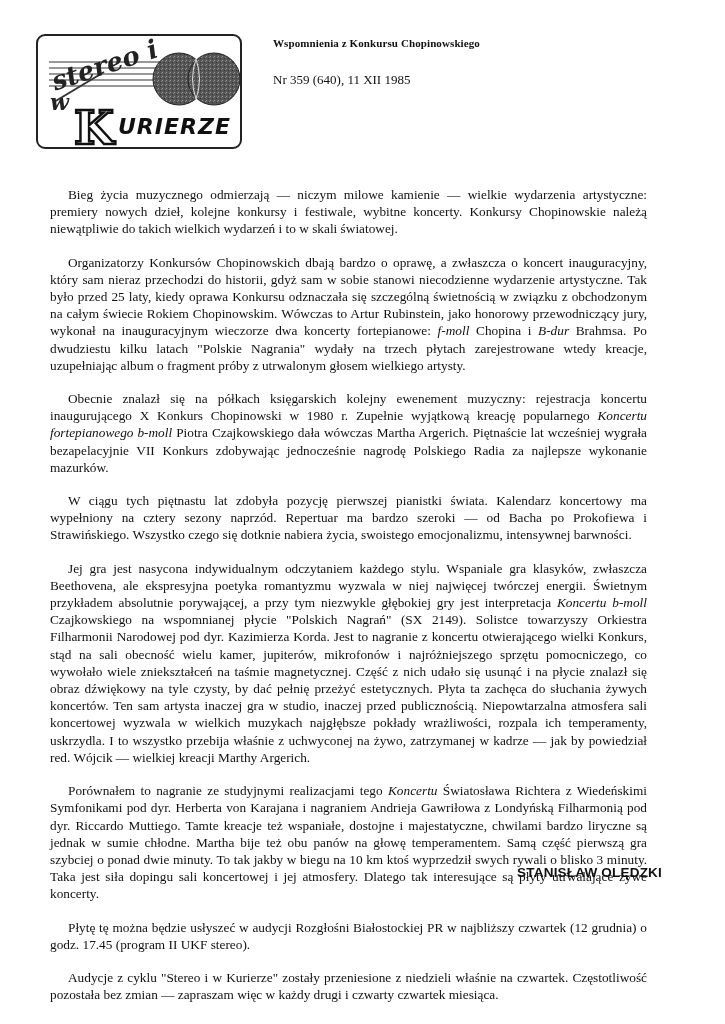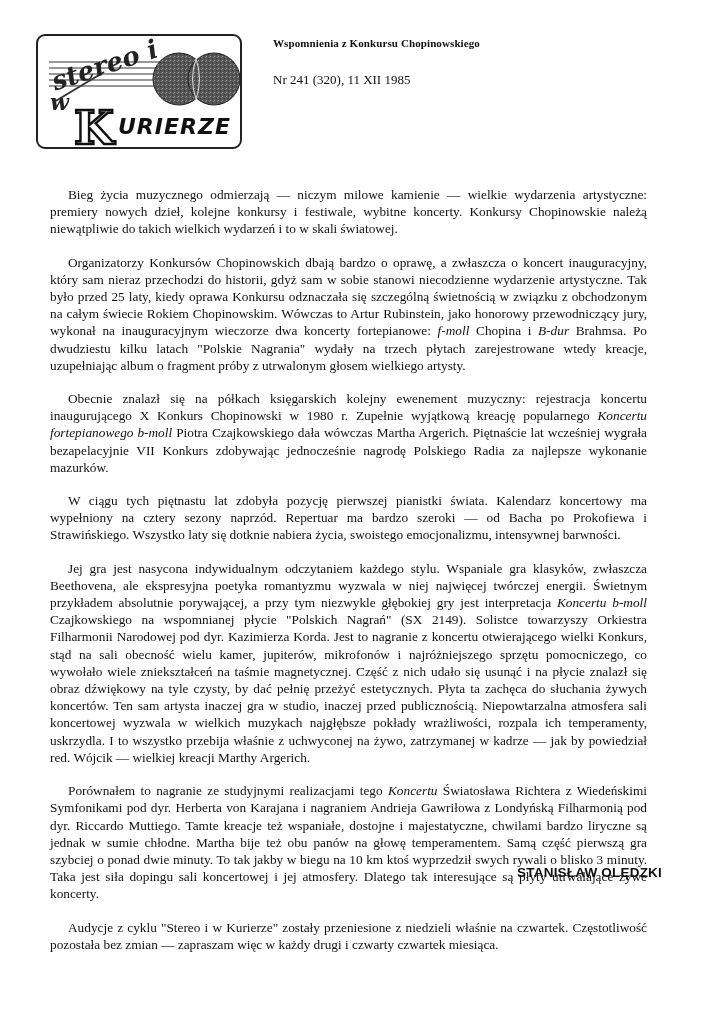--- a/index.html
+++ b/index.html
@@ -57,25 +57,26 @@
       <path d="M162,27 Q155,47 162,67 Q169,47 162,27" fill="none" stroke="#ddd" stroke-width="1"></path>
     </g>
     <text x="18" y="52" font-family="DejaVu Serif, serif" font-style="italic" font-weight="bold" font-size="26" fill="#222" transform="rotate(-18 40 45)">stereo i</text>
     <text x="16" y="78" font-family="DejaVu Serif, serif" font-style="italic" font-weight="bold" font-size="22" fill="#222">w</text>
     <text x="40" y="112" font-family="DejaVu Serif, serif" font-weight="bold" font-size="46" fill="#fff" stroke="#111" stroke-width="2.5">K</text>
     <text x="84" y="102" font-family="DejaVu Sans, sans-serif" font-weight="bold" font-style="italic" font-size="22" fill="#111" letter-spacing="1">URIERZE</text>
   </svg>
 </div>
 
 <h1 class="title">Wspomnienia z Konkursu Chopinowskiego</h1>
-<p class="issue">Nr 241 (320), 11 XII 1985</p>
+<p class="issue">Nr 359 (640), 11 XII 1985</p>
 
 <div class="article" id="article">
     <p><span>Bieg życia muzycznego odmierzają — niczym milowe kamienie — wielkie wydarzenia artystyczne: premiery nowych dzieł, kolejne konkursy i festiwale, wybitne koncerty. Konkursy Chopinowskie należą niewątpliwie do takich wielkich wydarzeń i to w skali światowej.</span></p>
     <p><span>Organizatorzy Konkursów Chopinowskich dbają bardzo o oprawę, a zwłaszcza o koncert inauguracyjny, który sam nieraz przechodzi do historii, gdyż sam w sobie stanowi niecodzienne wydarzenie artystyczne. Tak było przed 25 laty, kiedy oprawa Konkursu odznaczała się szczególną świetnością w związku z obchodzonym na całym świecie Rokiem Chopinowskim. Wówczas to Artur Rubinstein, jako honorowy przewodniczący jury, wykonał na inauguracyjnym wieczorze dwa koncerty fortepianowe: </span><em>f-moll</em><span> Chopina i </span><em>B-dur</em><span> Brahmsa. Po dwudziestu kilku latach "Polskie Nagrania" wydały na trzech płytach zarejestrowane wtedy kreacje, uzupełniając album o fragment próby z utrwalonym głosem wielkiego artysty.</span></p>
     <p><span>Obecnie znalazł się na półkach księgarskich kolejny ewenement muzyczny: rejestracja koncertu inaugurującego X Konkurs Chopinowski w 1980 r. Zupełnie wyjątkową kreację popularnego </span><em>Koncertu fortepianowego b-moll</em><span> Piotra Czajkowskiego dała wówczas Martha Argerich. Piętnaście lat wcześniej wygrała bezapelacyjnie VII Konkurs zdobywając jednocześnie nagrodę Polskiego Radia za najlepsze wykonanie mazurków.</span></p>
-    <p><span>W ciągu tych piętnastu lat zdobyła pozycję pierwszej pianistki świata. Kalendarz koncertowy ma wypełniony na cztery sezony naprzód. Repertuar ma bardzo szeroki — od Bacha po Prokofiewa i Strawińskiego. Wszystko laty się dotknie nabiera życia, swoistego emocjonalizmu, intensywnej barwności.</span></p>
+    <p><span>W ciągu tych piętnastu lat zdobyła pozycję pierwszej pianistki świata. Kalendarz koncertowy ma wypełniony na cztery sezony naprzód. Repertuar ma bardzo szeroki — od Bacha po Prokofiewa i Strawińskiego. Wszystko czego się dotknie nabiera życia, swoistego emocjonalizmu, intensywnej barwności.</span></p>
     <p><span>Jej gra jest nasycona indywidualnym odczytaniem każdego stylu. Wspaniale gra klasyków, zwłaszcza Beethovena, ale ekspresyjna poetyka romantyzmu wyzwala w niej najwięcej twórczej energii. Świetnym przykładem absolutnie porywającej, a przy tym niezwykle głębokiej gry jest interpretacja </span><em>Koncertu b-moll</em><span> Czajkowskiego na wspomnianej płycie "Polskich Nagrań" (SX 2149). Solistce towarzyszy Orkiestra Filharmonii Narodowej pod dyr. Kazimierza Korda. Jest to nagranie z koncertu otwierającego wielki Konkurs, stąd na sali obecność wielu kamer, jupiterów, mikrofonów i najróżniejszego sprzętu pomocniczego, co wywołało wiele zniekształceń na taśmie magnetycznej. Część z nich udało się usunąć i na płycie znalazł się obraz dźwiękowy na tyle czysty, by dać pełnię przeżyć estetycznych. Płyta ta zachęca do słuchania żywych koncertów. Ten sam artysta inaczej gra w studio, inaczej przed publicznością. Niepowtarzalna atmosfera sali koncertowej wyzwala w wielkich muzykach najgłębsze pokłady wrażliwości, rozpala ich temperamenty, uskrzydla. I to wszystko przebija właśnie z uchwyconej na żywo, zatrzymanej w kadrze — jak by powiedział red. Wójcik — wielkiej kreacji Marthy Argerich.</span></p>
     <p><span>Porównałem to nagranie ze studyjnymi realizacjami tego </span><em>Koncertu</em><span> Światosława Richtera z Wiedeńskimi Symfonikami pod dyr. Herberta von Karajana i nagraniem Andrieja Gawriłowa z Londyńską Filharmonią pod dyr. Riccardo Muttiego. Tamte kreacje też wspaniałe, dostojne i majestatyczne, chwilami bardzo liryczne są jednak w sumie chłodne. Martha bije też obu panów na głowę temperamentem. Samą część pierwszą gra szybciej o ponad dwie minuty. To tak jakby w biegu na 10 km ktoś wyprzedził swych rywali o blisko 3 minuty. Taka jest siła dopingu sali koncertowej i jej atmosfery. Dlatego tak interesujące są płyty utrwalające żywe koncerty.</span></p>
+    <p><span>Płytę tę można będzie usłyszeć w audycji Rozgłośni Białostockiej PR w najbliższy czwartek (12 grudnia) o godz. 17.45 (program II UKF stereo).</span></p>
     <p><span>Audycje z cyklu "Stereo i w Kurierze" zostały przeniesione z niedzieli właśnie na czwartek. Częstotliwość pozostała bez zmian — zapraszam więc w każdy drugi i czwarty czwartek miesiąca.</span></p>
   </div>
 
 <div class="author">STANISŁAW OLĘDZKI</div>
 
 </body></html>

